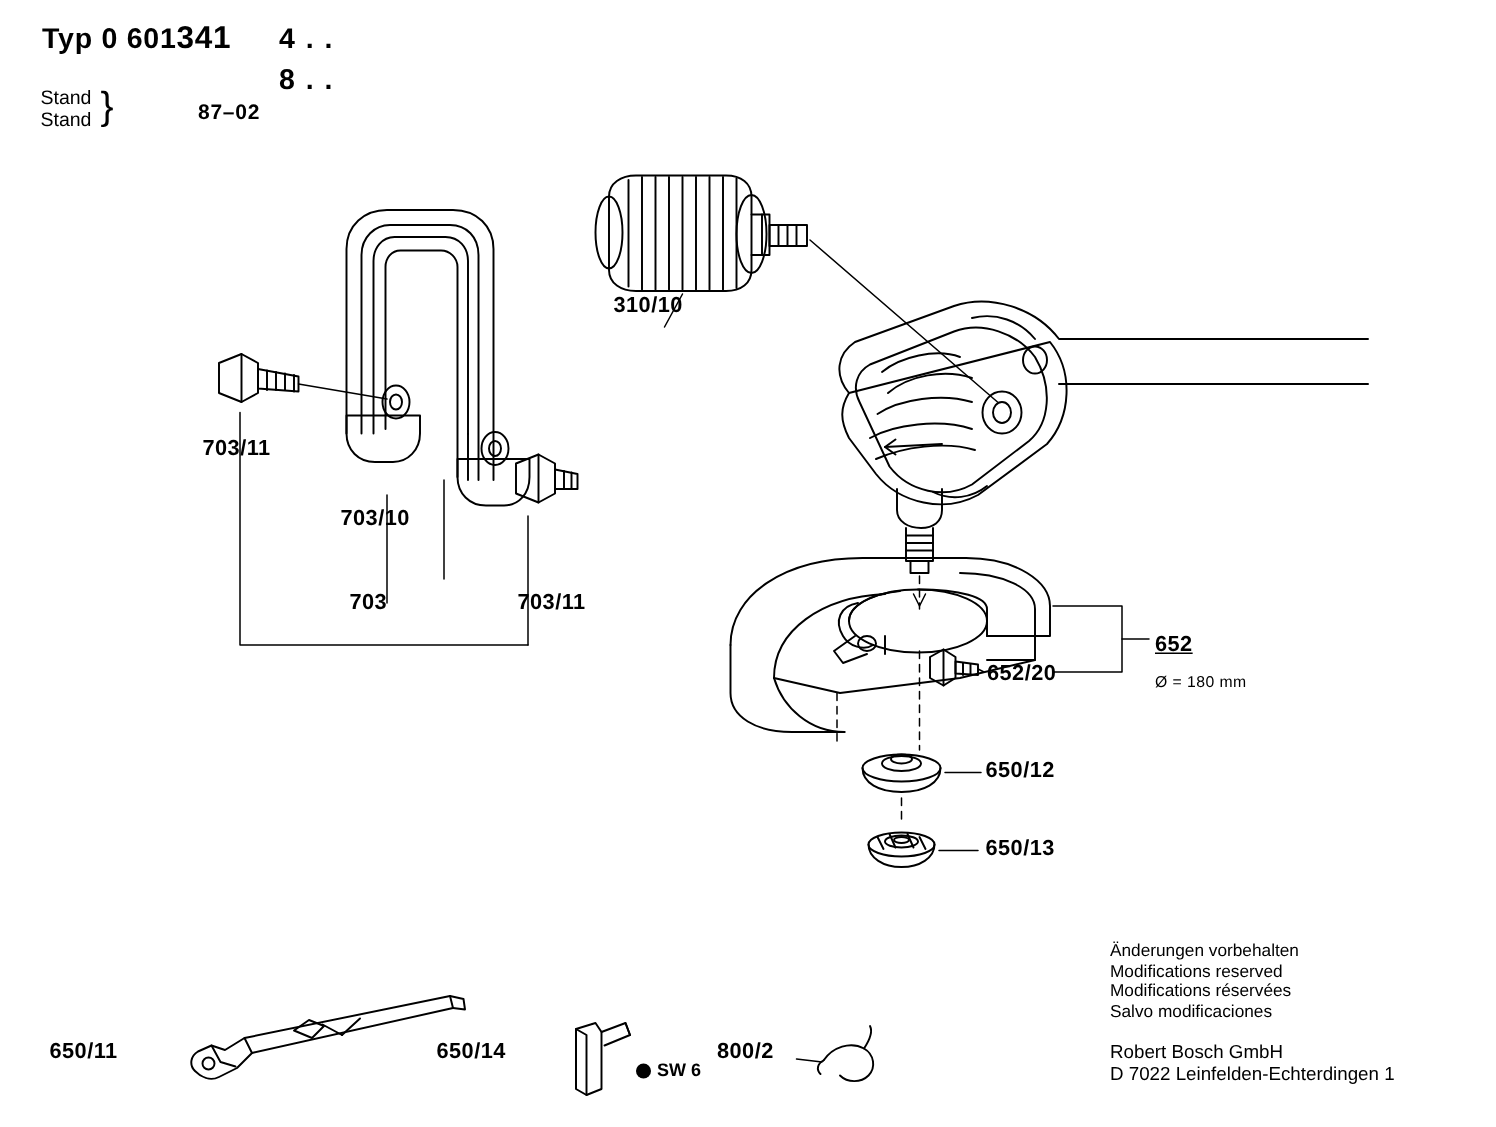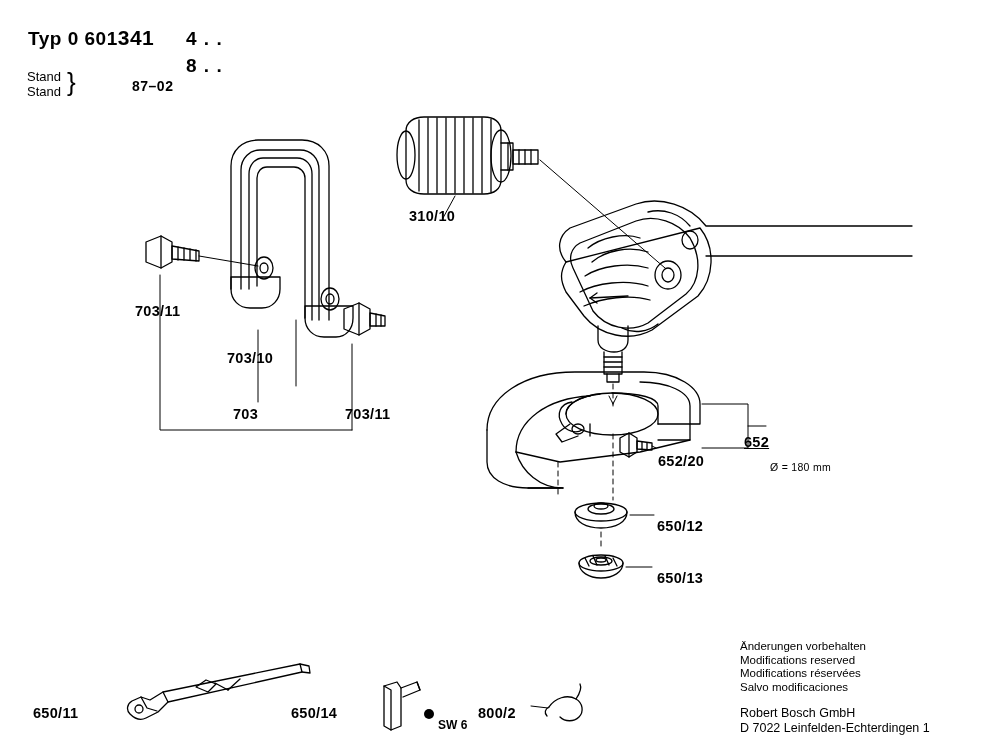--- a/index.html
+++ b/index.html
@@ -5,21 +5,21 @@
   html, body { margin:0; padding:0; }
   body {
     width: 997px;
     height: 751px;
     background: #ffffff;
     font-family: "Liberation Sans", sans-serif;
     color: #000000;
     position: relative;
     overflow: hidden;
   }
-  .abs { position: absolute; margin-top: 12px; }
+  .abs { position: absolute; }
   .nowrap { white-space: nowrap; }
 
   
   #header-typ { left: 28px; top: 14px; font-size: 19px; font-weight: bold; letter-spacing: .5px; }
   #header-typ .t-label { font-size: 19px; }
   #header-typ .num-light { font-weight: bold; font-size: 19px; }
   #header-typ .num-bold { font-weight: bold; font-size: 21px; }
   #header-suffix-1 { left: 186px; top: 16px; font-size: 19px; font-weight: bold; letter-spacing: 1px;}
   #header-suffix-2 { left: 186px; top: 43px; font-size: 19px; font-weight: bold; letter-spacing: 1px;}
 
@@ -239,21 +239,21 @@
 
   </g>
 </svg>
 
 <div class="abs callout nowrap" style="left:409px; top:196px;">310/10</div>
 <div class="abs callout nowrap" style="left:135px; top:291px;">703/11</div>
 <div class="abs callout nowrap" style="left:227px; top:338px;">703/10</div>
 <div class="abs callout nowrap" style="left:233px; top:394px;">703</div>
 <div class="abs callout nowrap" style="left:345px; top:394px;">703/11</div>
 
-<div class="abs callout nowrap" style="left:744px; top:422px;text-decoration:underline;">652</div>
+<div class="abs callout nowrap" style="left:770px; top:422px;text-decoration:underline;">652</div>
 <div class="abs small-note nowrap" style="left:770px; top:449px;">Ø = 180 mm</div>
 <div class="abs callout nowrap" style="left:658px; top:441px;">652/20</div>
 <div class="abs callout nowrap" style="left:657px; top:506px;">650/12</div>
 <div class="abs callout nowrap" style="left:657px; top:558px;">650/13</div>
 
 <div class="abs callout nowrap" style="left:33px; top:693px;">650/11</div>
 <div class="abs callout nowrap" style="left:291px; top:693px;">650/14</div>
 <div class="abs nowrap" style="left:438px; top:706px; font-size:12px; font-weight:bold;">SW 6</div>
 <div class="abs callout nowrap" style="left:478px; top:693px;">800/2</div>
 

